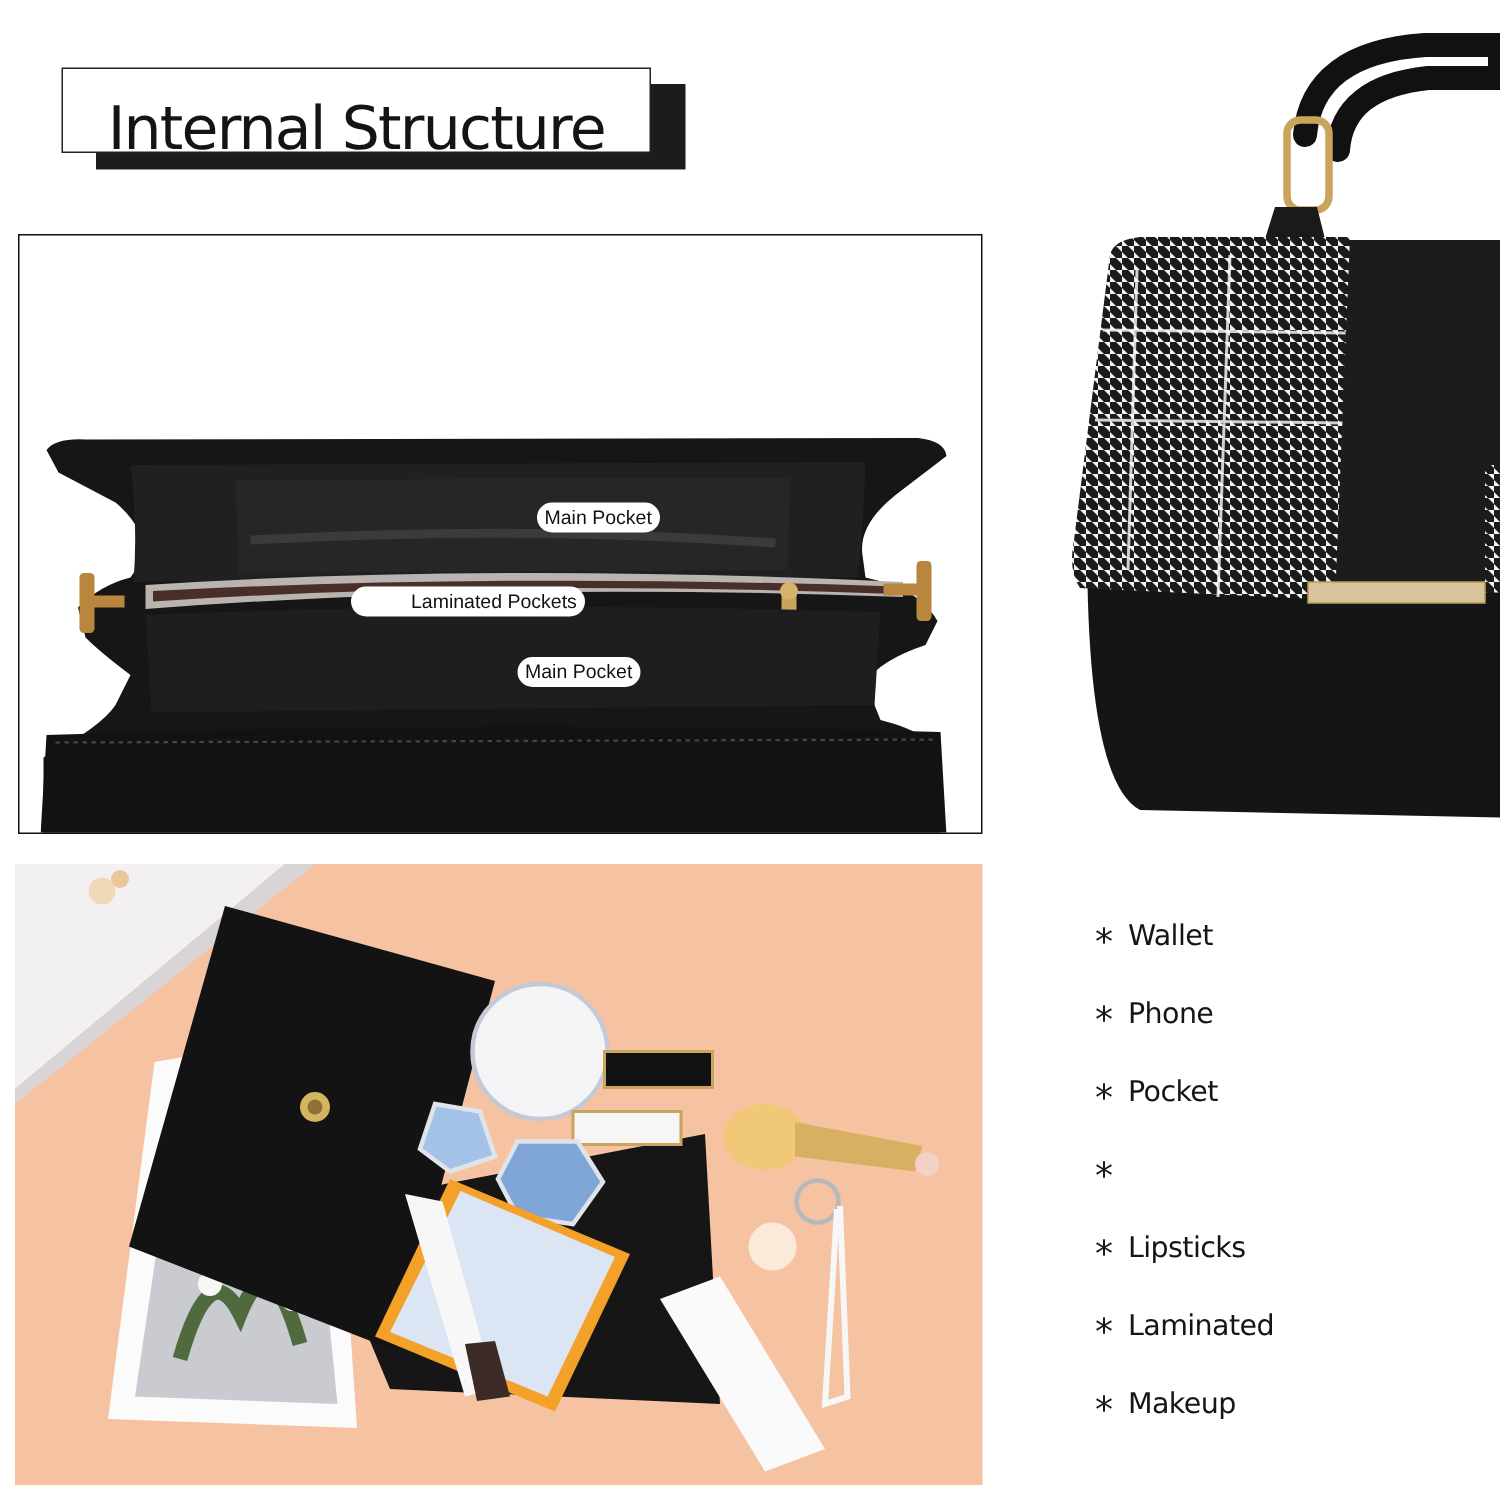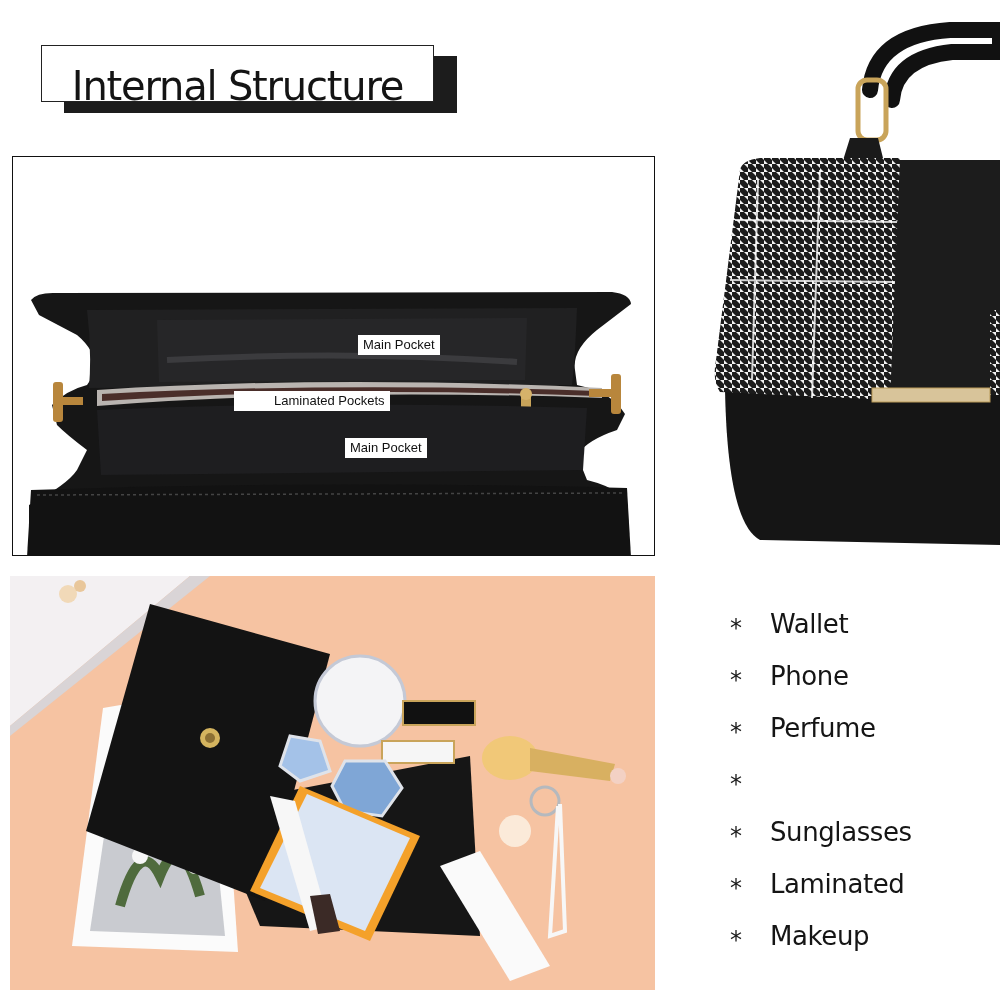--- a/index.html
+++ b/index.html
@@ -39,21 +39,21 @@
 
   
   .bag-interior {
     position: absolute; left: 14px; top: 133px; width: 608px; height: 267px;
   }
   .bag-interior svg { width: 100%; height: 100%; display: block; }
 
   .tag {
     position: absolute; background: #fff; color: #111;
     font-family: "Liberation Sans", sans-serif; font-size: 13px;
-    padding: 2px 5px; white-space: nowrap; line-height: 16px;
+    padding: 2px 5px; white-space: nowrap; line-height: 16px; border-radius: 10px;
   }
 
   
   .handbag { position: absolute; left: 700px; top: 20px; width: 300px; height: 530px; }
   .handbag svg { width: 100%; height: 100%; display: block; }
 
   
   .lifestyle {
     position: absolute; left: 10px; top: 576px; width: 645px; height: 414px;
     overflow: hidden; background: #f6c5a6;
@@ -63,21 +63,21 @@
   
   .contents-list { position: absolute; left: 730px; top: 598px; list-style: none; }
   .contents-list li {
     display: flex; align-items: center; height: 52px;
   }
   .bullet {
     width: 22px; font-size: 24px; color: #1a1a1a; line-height: 1;
     font-family: "DejaVu Sans", sans-serif; margin-top: 8px;
   }
   .item-label {
-    margin-left: 18px; font-family: "DejaVu Sans", sans-serif; font-size: 26px;
+    margin-left: 0; font-family: "DejaVu Sans", sans-serif; font-size: 19px;
     color: #151515; letter-spacing: -0.4px; font-weight: 500;
   }
 </style>
 </head>
 <body>
 
 <div class="title-shadow"></div>
 <div class="title-box">
   <span class="title-text">Internal Structure</span>
 </div>
@@ -195,28 +195,28 @@
   <li>
     <span class="bullet">*</span>
     <span class="item-label">Wallet</span>
   </li>
   <li>
     <span class="bullet">*</span>
     <span class="item-label">Phone</span>
   </li>
   <li>
     <span class="bullet">*</span>
-    <span class="item-label">Perfume</span>
-  </li>
-  <li>
-    <span class="bullet">*</span>
-  </li>
-  <li>
-    <span class="bullet">*</span>
-    <span class="item-label">Sunglasses</span>
+    <span class="item-label">Pocket</span>
+  </li>
+  <li>
+    <span class="bullet">*</span>
+  </li>
+  <li>
+    <span class="bullet">*</span>
+    <span class="item-label">Lipsticks</span>
   </li>
   <li>
     <span class="bullet">*</span>
     <span class="item-label">Laminated</span>
   </li>
   <li>
     <span class="bullet">*</span>
     <span class="item-label">Makeup</span>
   </li>
 </ul>

